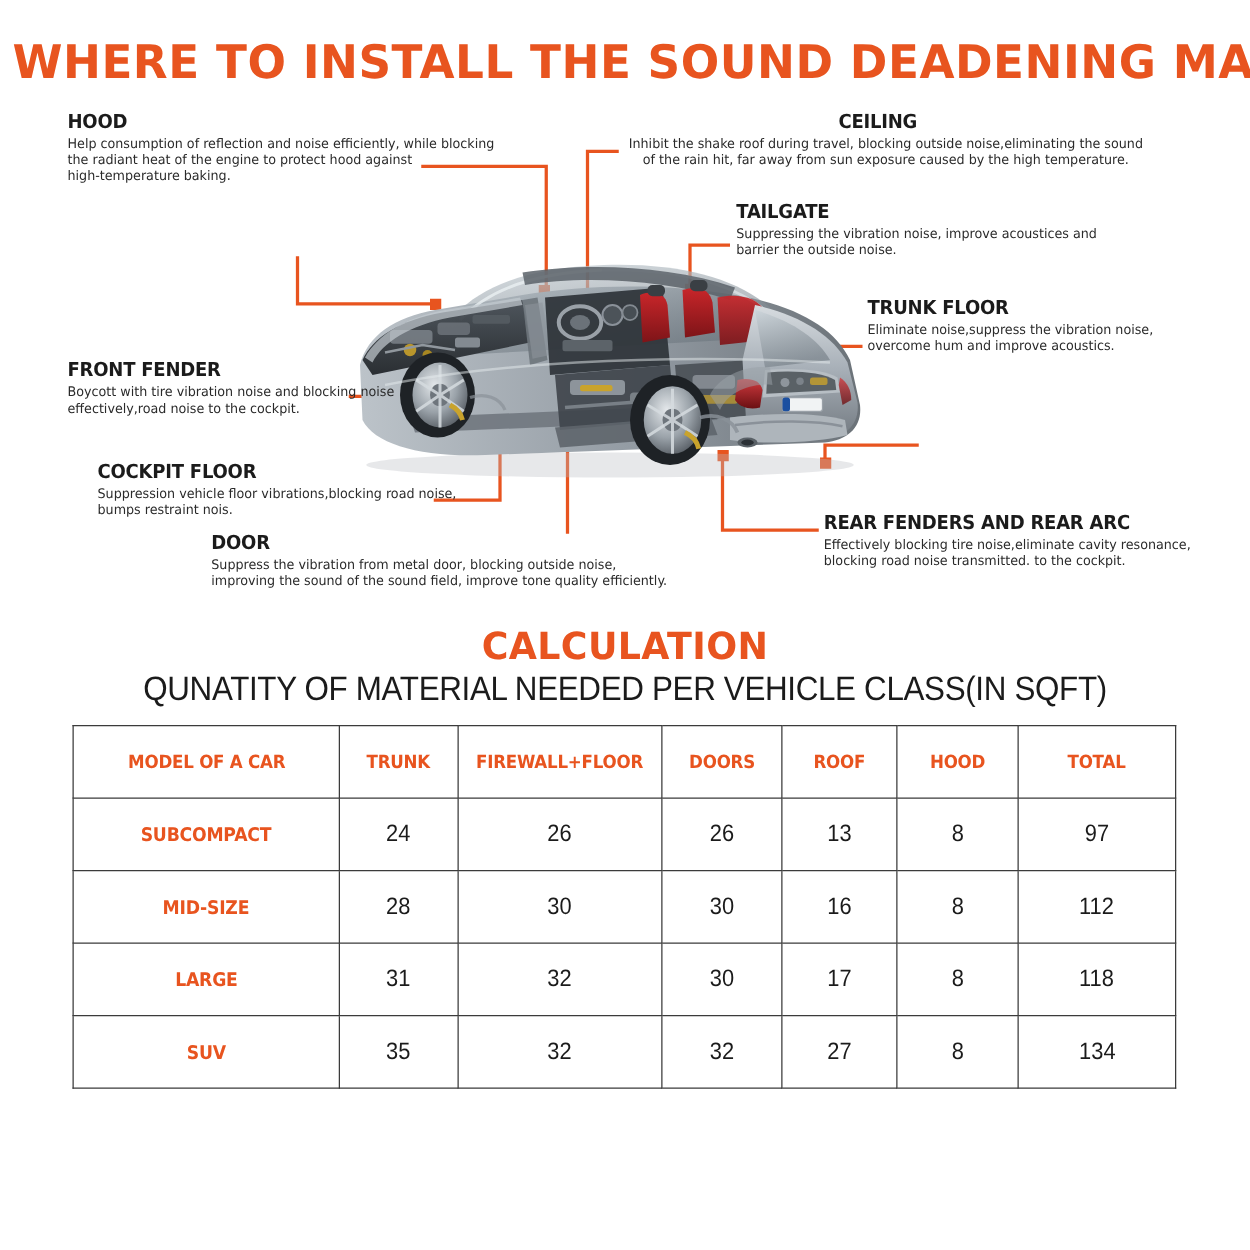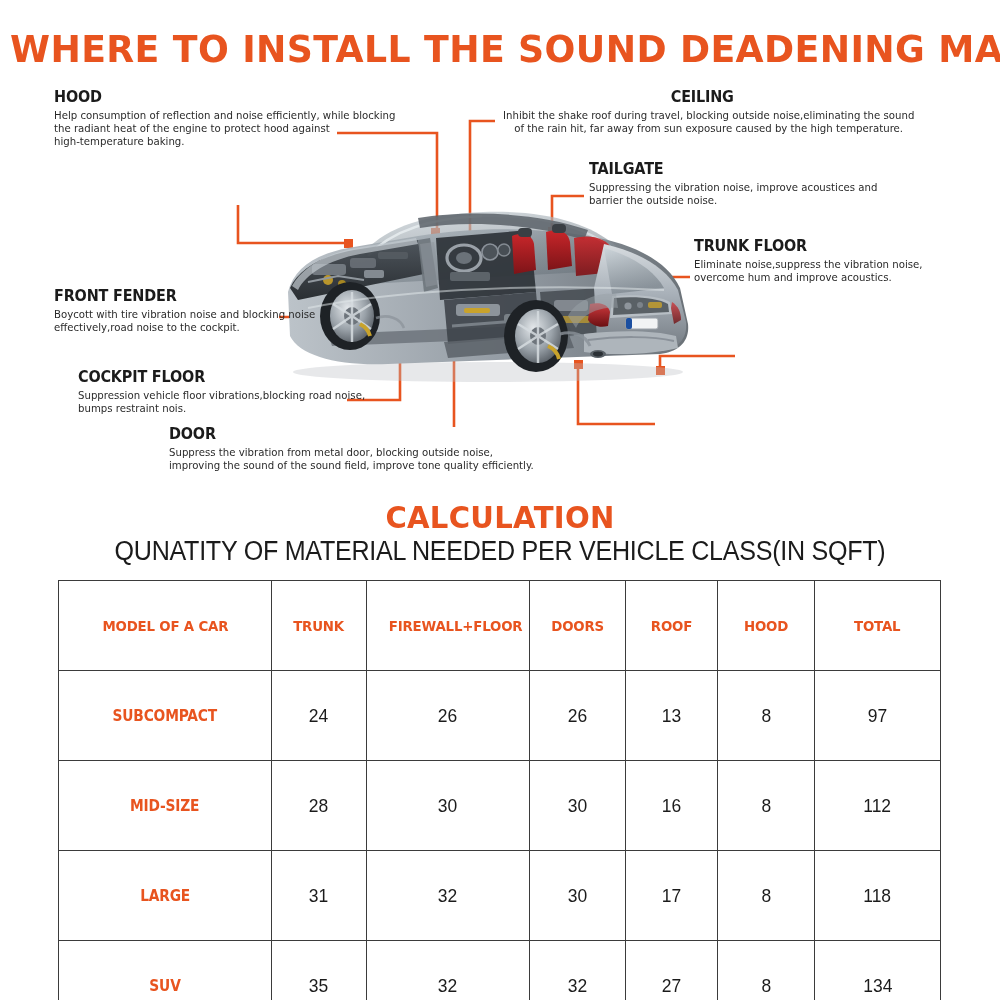--- a/index.html
+++ b/index.html
@@ -59,21 +59,21 @@
   }
 
   
   #calc-table{
     position:absolute;left:58px;top:580px;width:882px;
     border-collapse:collapse;table-layout:fixed;
   }
   #calc-table td,#calc-table th{
     border:1.6px solid #3b3b3b;
     text-align:center;vertical-align:middle;
-    padding:16px;height:57px;
+    padding:0;height:57px;
   }
   #calc-table th{
     font-family:"DejaVu Sans","Liberation Sans",sans-serif;
     font-weight:bold;color:#E8541F;font-size:14.5px;letter-spacing:-0.2px;
   }
   #calc-table th span,#calc-table td span{display:inline-block;transform:scaleX(0.92);}
   td.model-cell{
     font-family:"DejaVu Sans","Liberation Sans",sans-serif;
     font-weight:bold;color:#E8541F;font-size:15px;letter-spacing:-0.2px;margin-left:18px;
   }
@@ -338,20 +338,27 @@
   </div>
 
   <div class="callout" style="left:694px;top:237px;">
     <div class="c-title">TRUNK FLOOR</div>
     <div class="c-body">
       <div>Eliminate noise,suppress the vibration noise,</div>
       <div>overcome hum and improve acoustics.</div>
     </div>
   </div>
 
+  <div class="callout" style="left:659px;top:409px;">
+    <div class="c-title">REAR FENDERS AND REAR ARC</div>
+    <div class="c-body">
+      <div>Effectively blocking tire noise,eliminate cavity resonance,</div>
+      <div>blocking road noise transmitted. to the cockpit.</div>
+    </div>
+  </div>
 
   <div id="calc-title">CALCULATION</div>
   <div id="calc-sub">QUNATITY OF MATERIAL NEEDED PER VEHICLE CLASS(IN SQFT)</div>
 
   <table id="calc-table">
     <colgroup>
       <col style="width:213px">
         <col style="width:95px">
         <col style="width:163px">
       <col style="width:96px">

